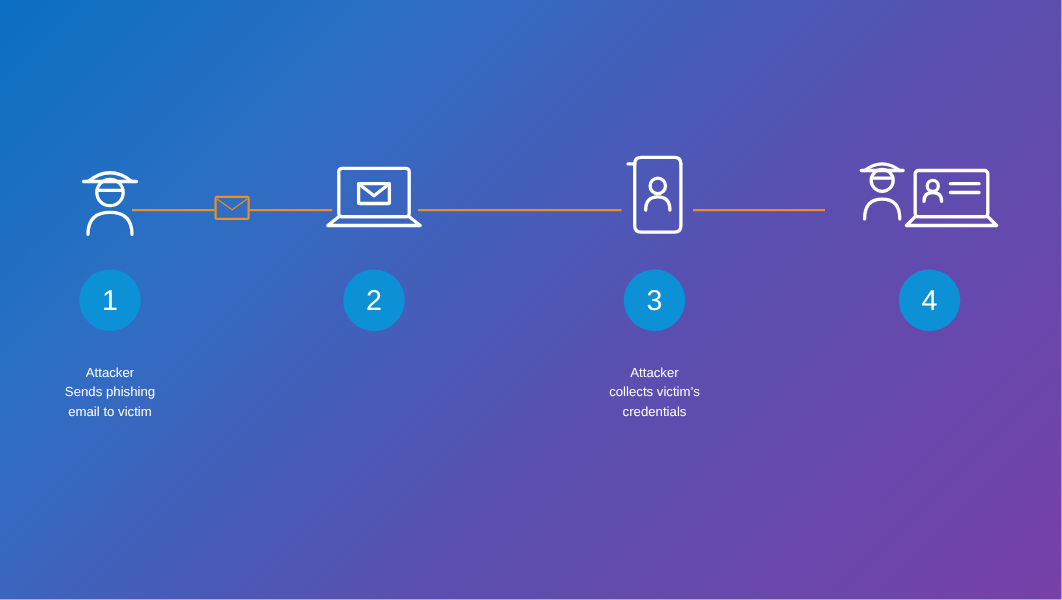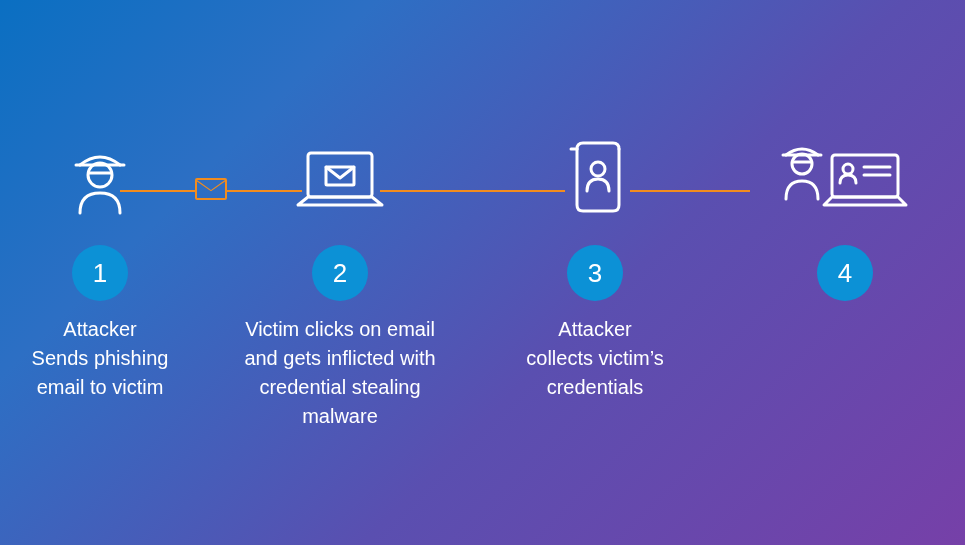--- a/index.html
+++ b/index.html
@@ -55,22 +55,22 @@
     height: 56px;
     border-radius: 50%;
     background: #0c91d6;
     display: flex;
     align-items: center;
     justify-content: center;
     font-size: 26px;
     font-weight: 300;
   }
   .desc {
-    margin-top: 14px;
-    font-size: 20px;
+    margin-top: 30px;
+    font-size: 12px;
     line-height: 1.45;
     font-weight: 300;
   }
   svg { display: block; }
 </style>
 </head>
 <body>
 
 <div class="canvas">
 
@@ -107,21 +107,20 @@
         <rect x="16" y="8" width="64" height="44" rx="3"></rect>
         <path d="M6 60 L90 60 L80 52 L16 52 Z"></path>
 
         <rect x="34" y="22" width="28" height="18" rx="1"></rect>
         <path d="M34 22 L48 33 L62 22"></path>
       </svg>
     </div>
     <div class="badge">
         <span>2</span>
       </div>
-    <div class="desc">Victim clicks on email<br>and gets inflicted with<br>credential stealing malware</div>
   </div>
 
   <div class="step" style="left:495px; top:135px;">
     <div class="icon-wrap">
       <svg width="60" height="76" viewBox="0 0 60 76" fill="none" stroke="#ffffff" stroke-width="3" stroke-linecap="round" stroke-linejoin="round">
 
         <path d="M12 10 Q12 4 18 4 L48 4 Q54 4 54 10"></path>
         <path d="M12 10 L12 66 Q12 72 18 72 L48 72 Q54 72 54 66 L54 10"></path>
         <path d="M6 10 L12 10"></path>
 

